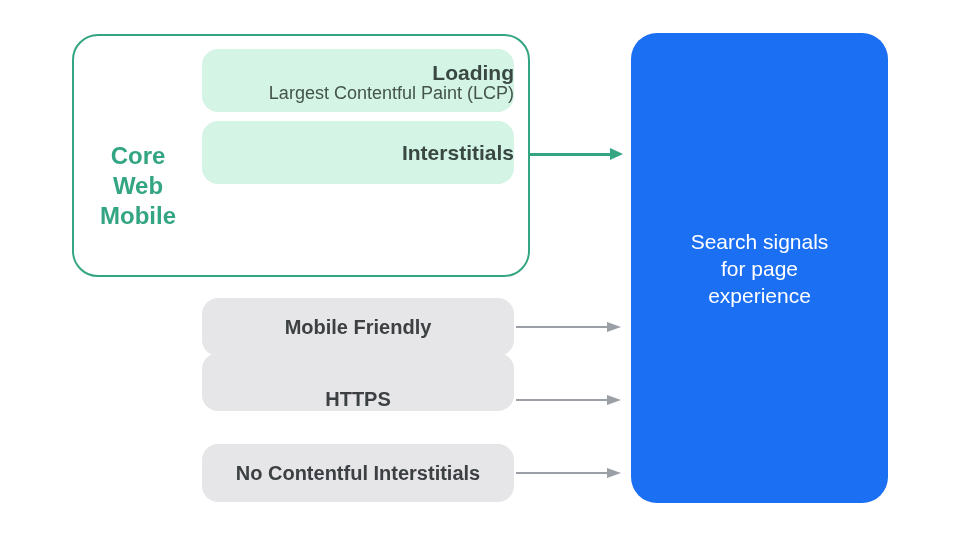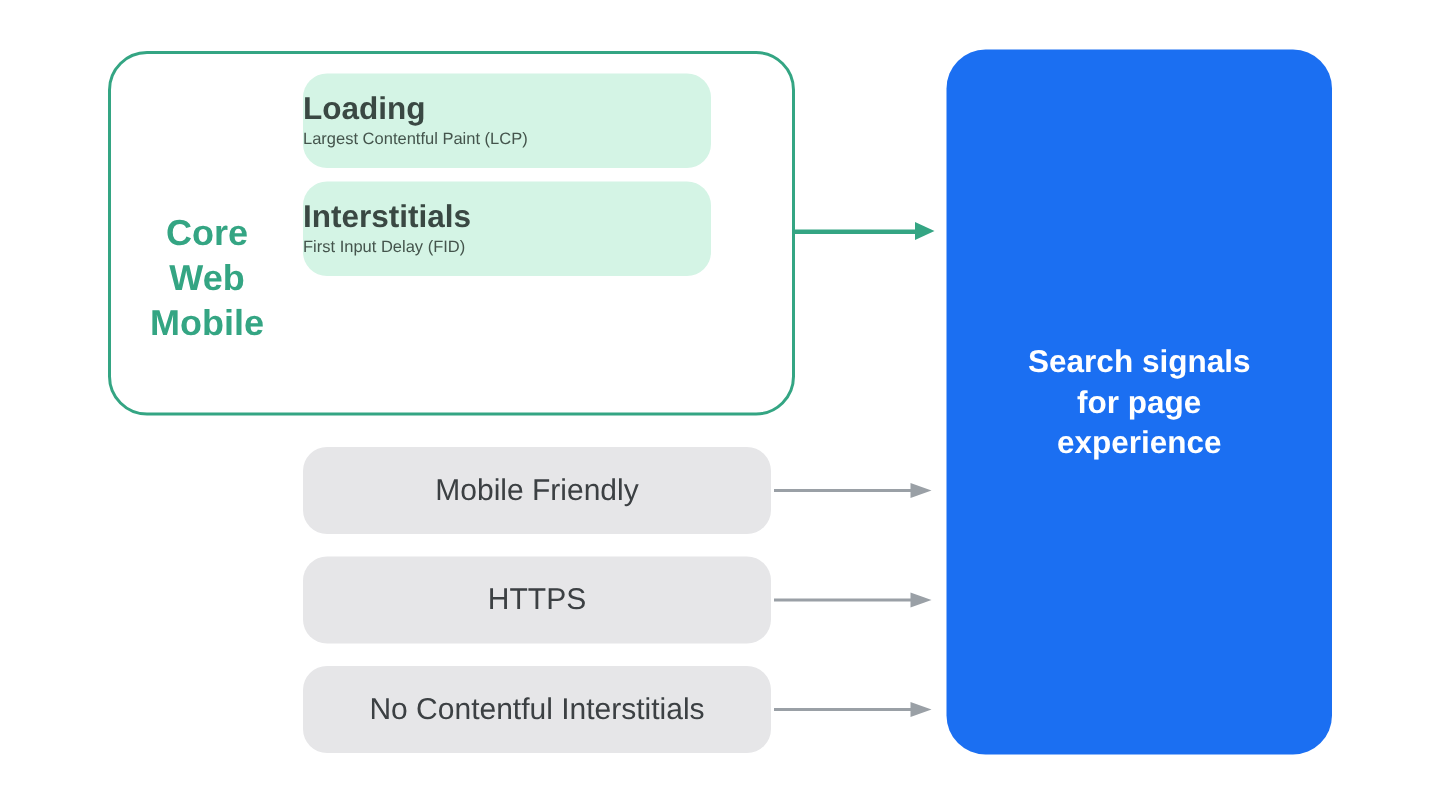--- a/index.html
+++ b/index.html
@@ -13,39 +13,39 @@
   .stage{position:relative;width:960px;height:540px;background:var(--white);}
 
   
   .cwv-container{position:absolute;left:72px;top:34px;width:458px;height:243px;
     border:2px solid var(--green);border-radius:26px;background:var(--white);}
   .cwv-label{position:absolute;left:74px;top:34px;width:128px;height:303px;
     display:flex;flex-direction:column;justify-content:center;align-items:center;
     color:var(--green);font-size:24px;font-weight:700;line-height:30px;text-align:center;}
 
   
-  .metric-box{position:absolute;left:202px;width:272px;height:63px;
+  .metric-box{position:absolute;left:202px;width:312px;height:63px;
     background:var(--green-light);border-radius:16px;
-    display:flex;flex-direction:column;justify-content:center;align-items:flex-start;}
+    display:flex;flex-direction:column;justify-content:center;align-items:flex-end;}
   .metric-box .title{font-size:21px;font-weight:600;color:var(--metric-title);line-height:25px;}
-  .metric-box .subtitle{font-size:11px;font-weight:400;color:var(--metric-subtitle);line-height:17px;}
+  .metric-box .subtitle{font-size:18px;font-weight:400;color:var(--metric-subtitle);line-height:17px;}
   #metric-0{top:49px;} #metric-1{top:121px;} #metric-2{top:193px;}
 
   
   .signal-box{position:absolute;left:202px;width:312px;height:58px;
     background:var(--gray-light);border-radius:16px;
     display:flex;justify-content:center;align-items:center;
-    font-size:20px;font-weight:400;color:var(--text-dark);}
-  #signal-0{top:298px;} #signal-1{top:371px;} #signal-2{top:444px;}
+    font-size:20px;font-weight:700;color:var(--text-dark);}
+  #signal-0{top:298px;} #signal-1{top:353px;align-items:flex-end;} #signal-2{top:444px;}
 
   
   .result-box{position:absolute;left:631px;top:33px;width:257px;height:470px;
     background:var(--blue);border-radius:26px;
     display:flex;flex-direction:column;justify-content:center;align-items:center;
-    color:var(--white);font-size:21px;font-weight:700;line-height:27px;text-align:center;}
+    color:var(--white);font-size:21px;font-weight:400;line-height:27px;text-align:center;}
 
   
   .arrow-line{position:absolute;height:2px;}
   .arrow-head{position:absolute;width:0;height:0;}
   .arrow-green .arrow-line{left:530px;top:153px;width:82px;height:3px;background:var(--green);}
   .arrow-green .arrow-head{left:610px;top:148px;
     border-left:13px solid var(--green);border-top:6.5px solid transparent;border-bottom:6.5px solid transparent;}
   .arrow-gray .arrow-line{left:516px;width:93px;background:var(--gray-arrow);}
   .arrow-gray .arrow-head{left:607px;
     border-left:14px solid var(--gray-arrow);border-top:5.5px solid transparent;border-bottom:5.5px solid transparent;}
@@ -66,21 +66,20 @@
     <span>Mobile</span>
   </div>
 
   <div class="metric-box" id="metric-0">
     <div class="title">Loading</div>
     <div class="subtitle">Largest Contentful Paint (LCP)</div>
   </div>
 
   <div class="metric-box" id="metric-1">
     <div class="title">Interstitials</div>
-    <div class="subtitle">First Input Delay (FID)</div>
   </div>
 
 
   <div class="signal-box" id="signal-0">
     <span>Mobile Friendly</span>
   </div>
   <div class="signal-box" id="signal-1">
     <span>HTTPS</span>
   </div>
   <div class="signal-box" id="signal-2">

